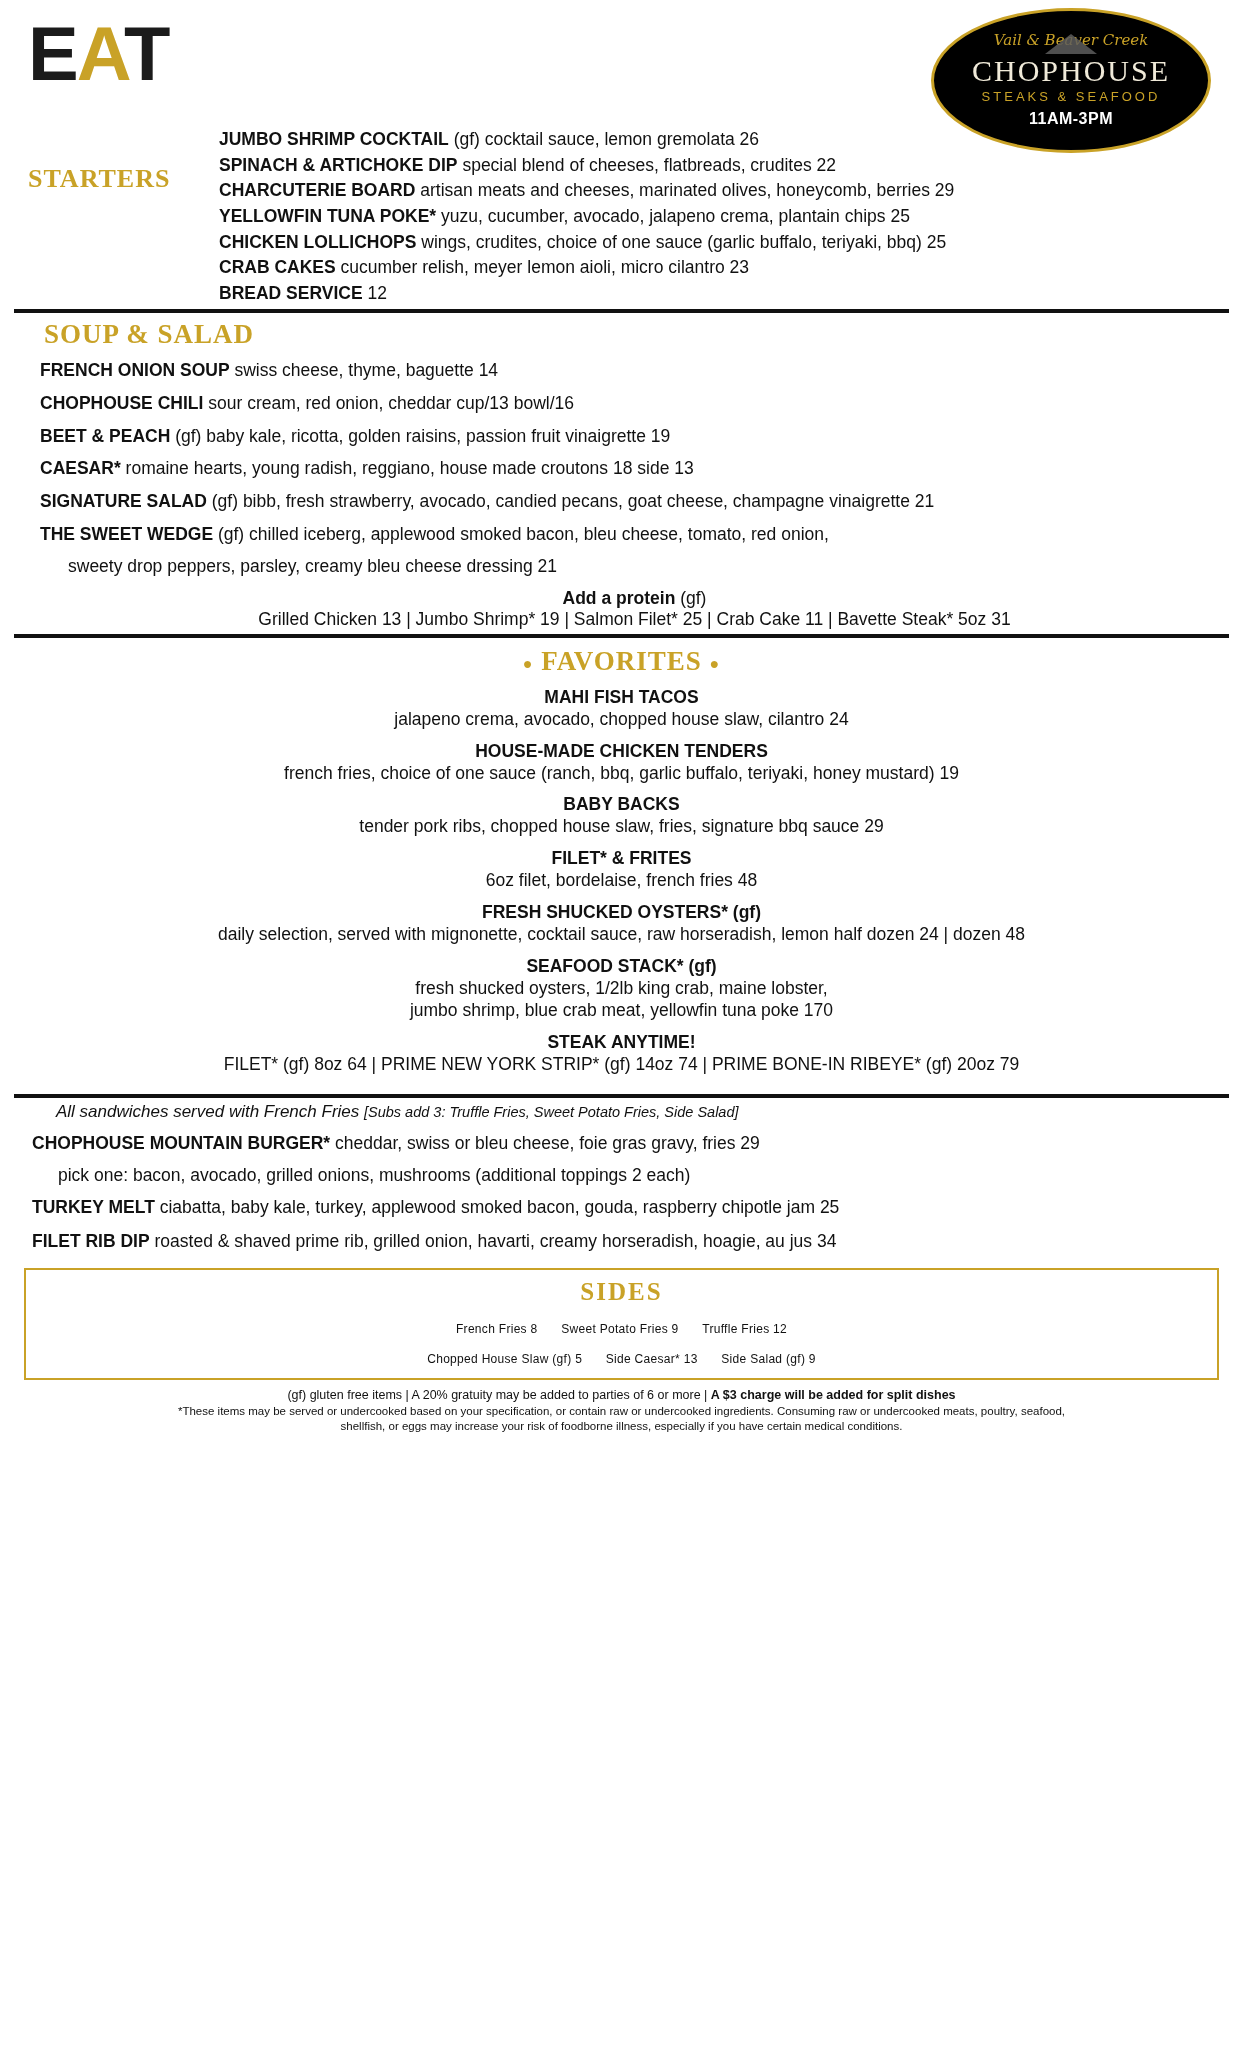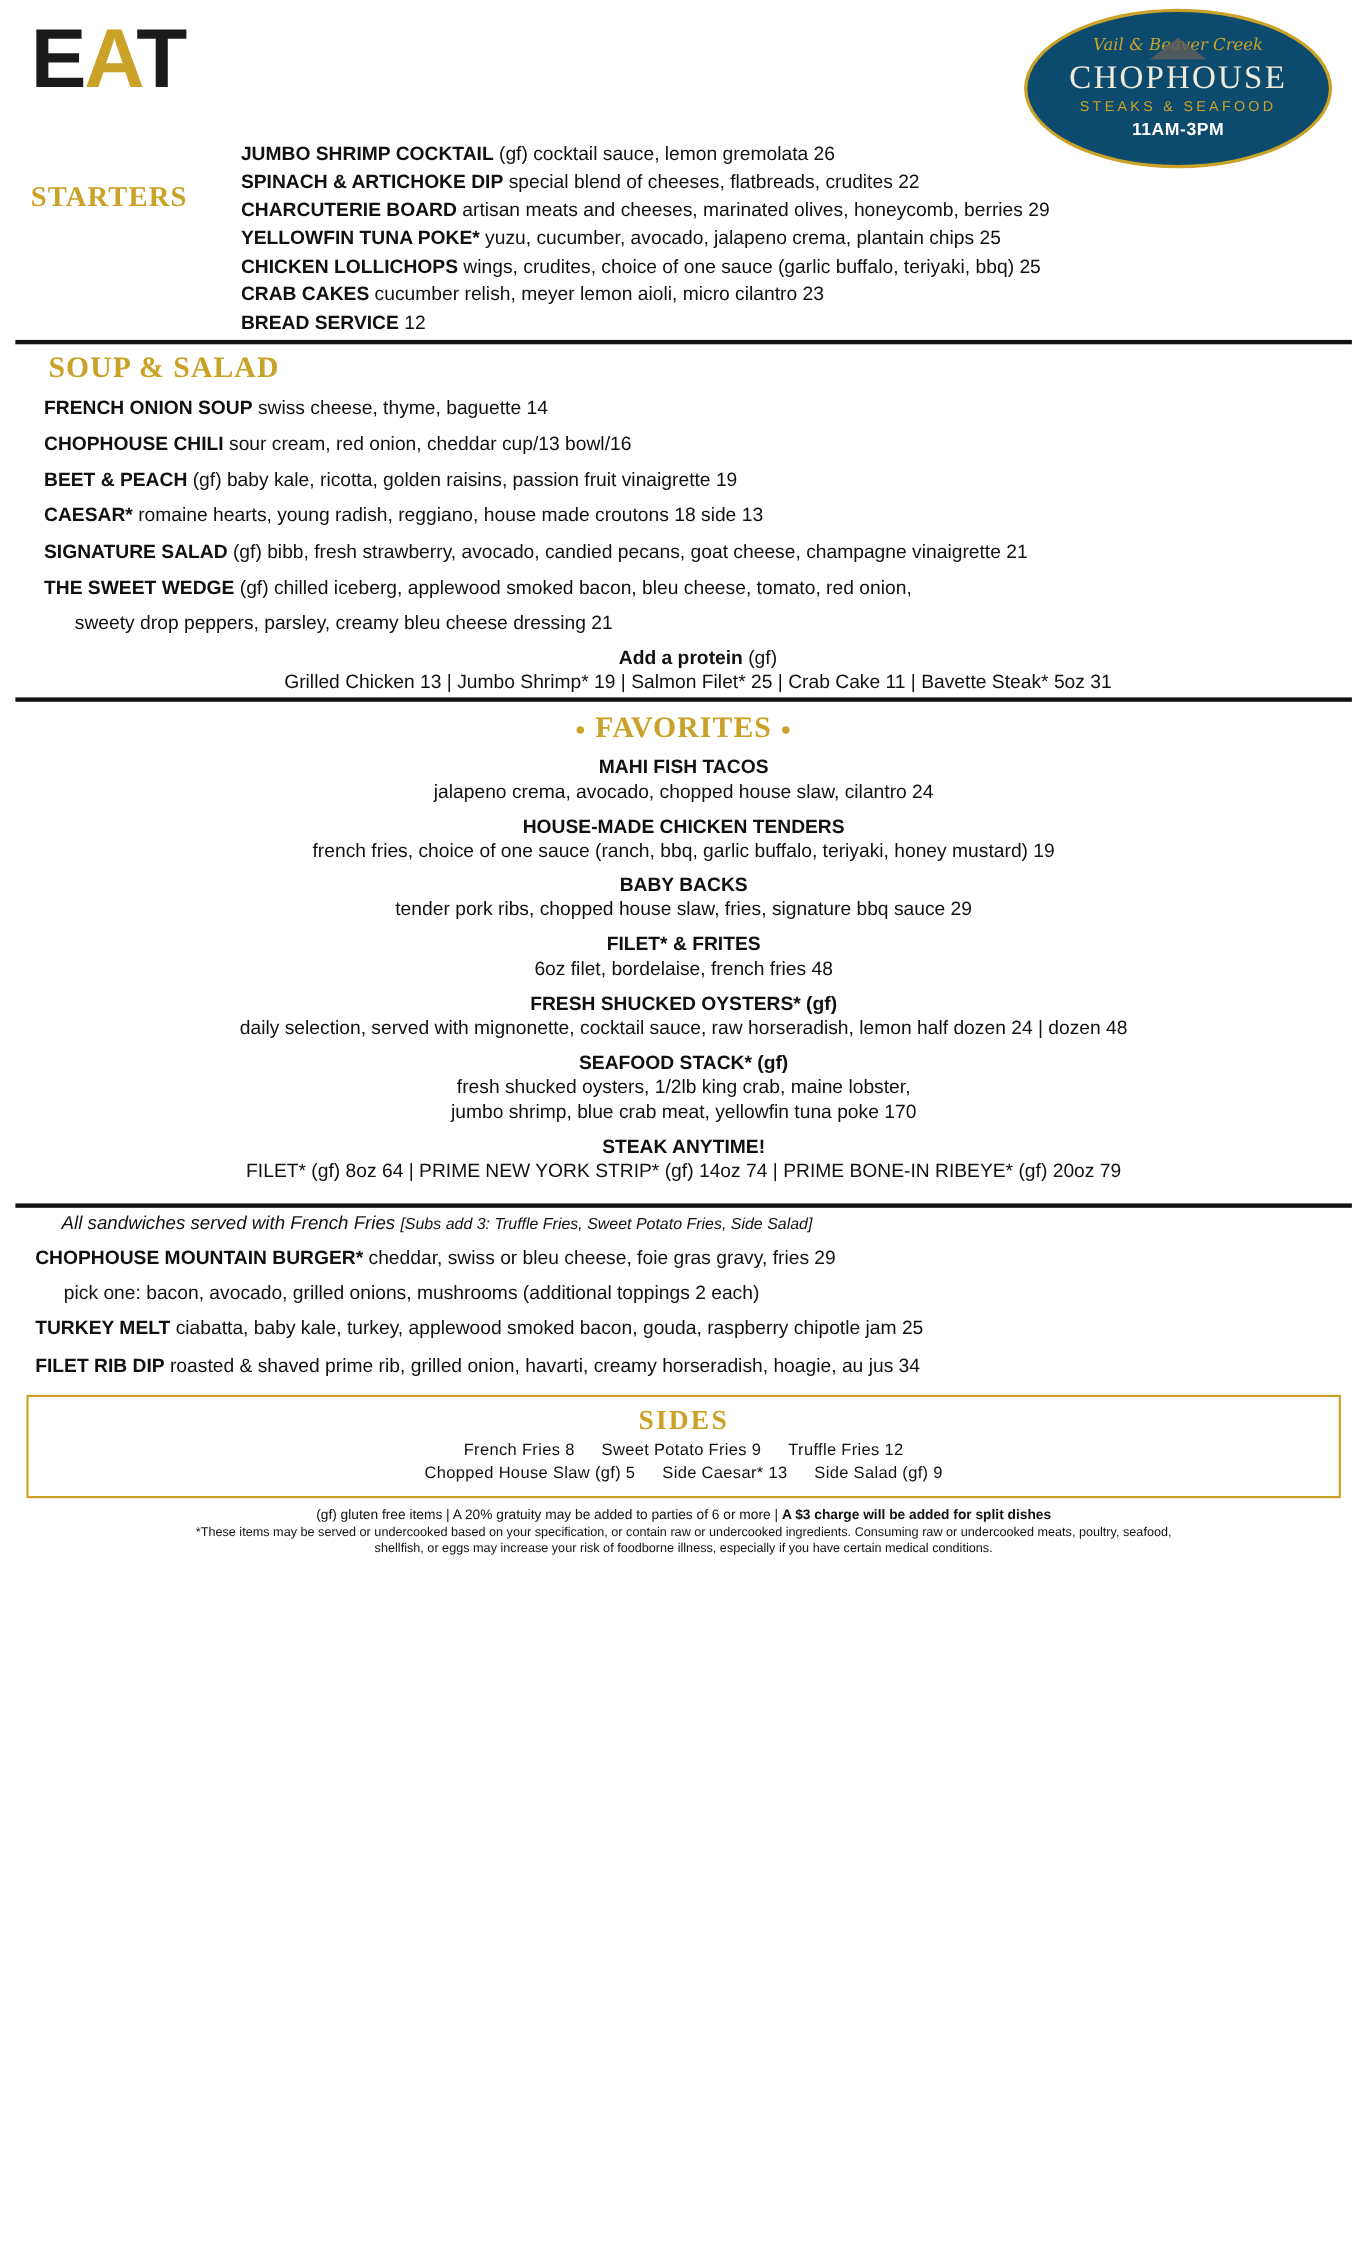--- a/index.html
+++ b/index.html
@@ -25,21 +25,21 @@
     font-weight: bold; font-size: 76px; letter-spacing: -2px;
     line-height: 1;
   }
   .eat-logo .l1 { color: #1b1b1b; }
   .eat-logo .l2 { color: #c9a227; }
   .eat-logo .l3 { color: #1b1b1b; }
 
   .badge {
     position: absolute; right: 18px; top: 8px;
     width: 280px; height: 145px; border-radius: 50%;
-    background: #0c4a6e;
+    background: #000000;
     border: 3px solid #c9a227;
     color: #e8e0cf;
     text-align: center;
     display: flex; flex-direction: column; align-items: center; justify-content: center;
   }
   .badge .script {
     font-family: "DejaVu Serif", serif; font-style: italic;
     color: #c9a227; font-size: 15px; line-height: 1.05; margin-bottom: 1px;
   }
   .badge .mtn {
@@ -94,21 +94,21 @@
   .sand .note .small { font-size: 14.5px; }
   .sand .item { margin: 10px 0; padding-left: 18px; }
   .sand .sub { padding-left: 44px; font-size: 17.5px; margin: 8px 0; }
 
   
   .sides {
     border: 2px solid #c9a227; margin: 14px 10px 6px 10px; padding: 8px 10px 12px;
     text-align: center;
   }
   .sides .stitle { font-family: "Liberation Serif", serif; color: #c9a227; font-weight: bold; font-size: 25px; letter-spacing: 2px; }
-  .sides .line { font-size: 15px; letter-spacing: .3px; margin-top: 4px; }
+  .sides .line { font-size: 12px; letter-spacing: .3px; margin-top: 16px; }
   .sides .line span { margin: 0 10px; }
 
   .footer { text-align: center; margin-top: 8px; }
   .footer .f1 { font-size: 12.5px; }
   .footer .f1 b { font-weight: bold; }
   .footer .f2 { font-size: 11.5px; line-height: 1.35; margin-top: 2px; }
 </style>
 </head>
 <body>
 

